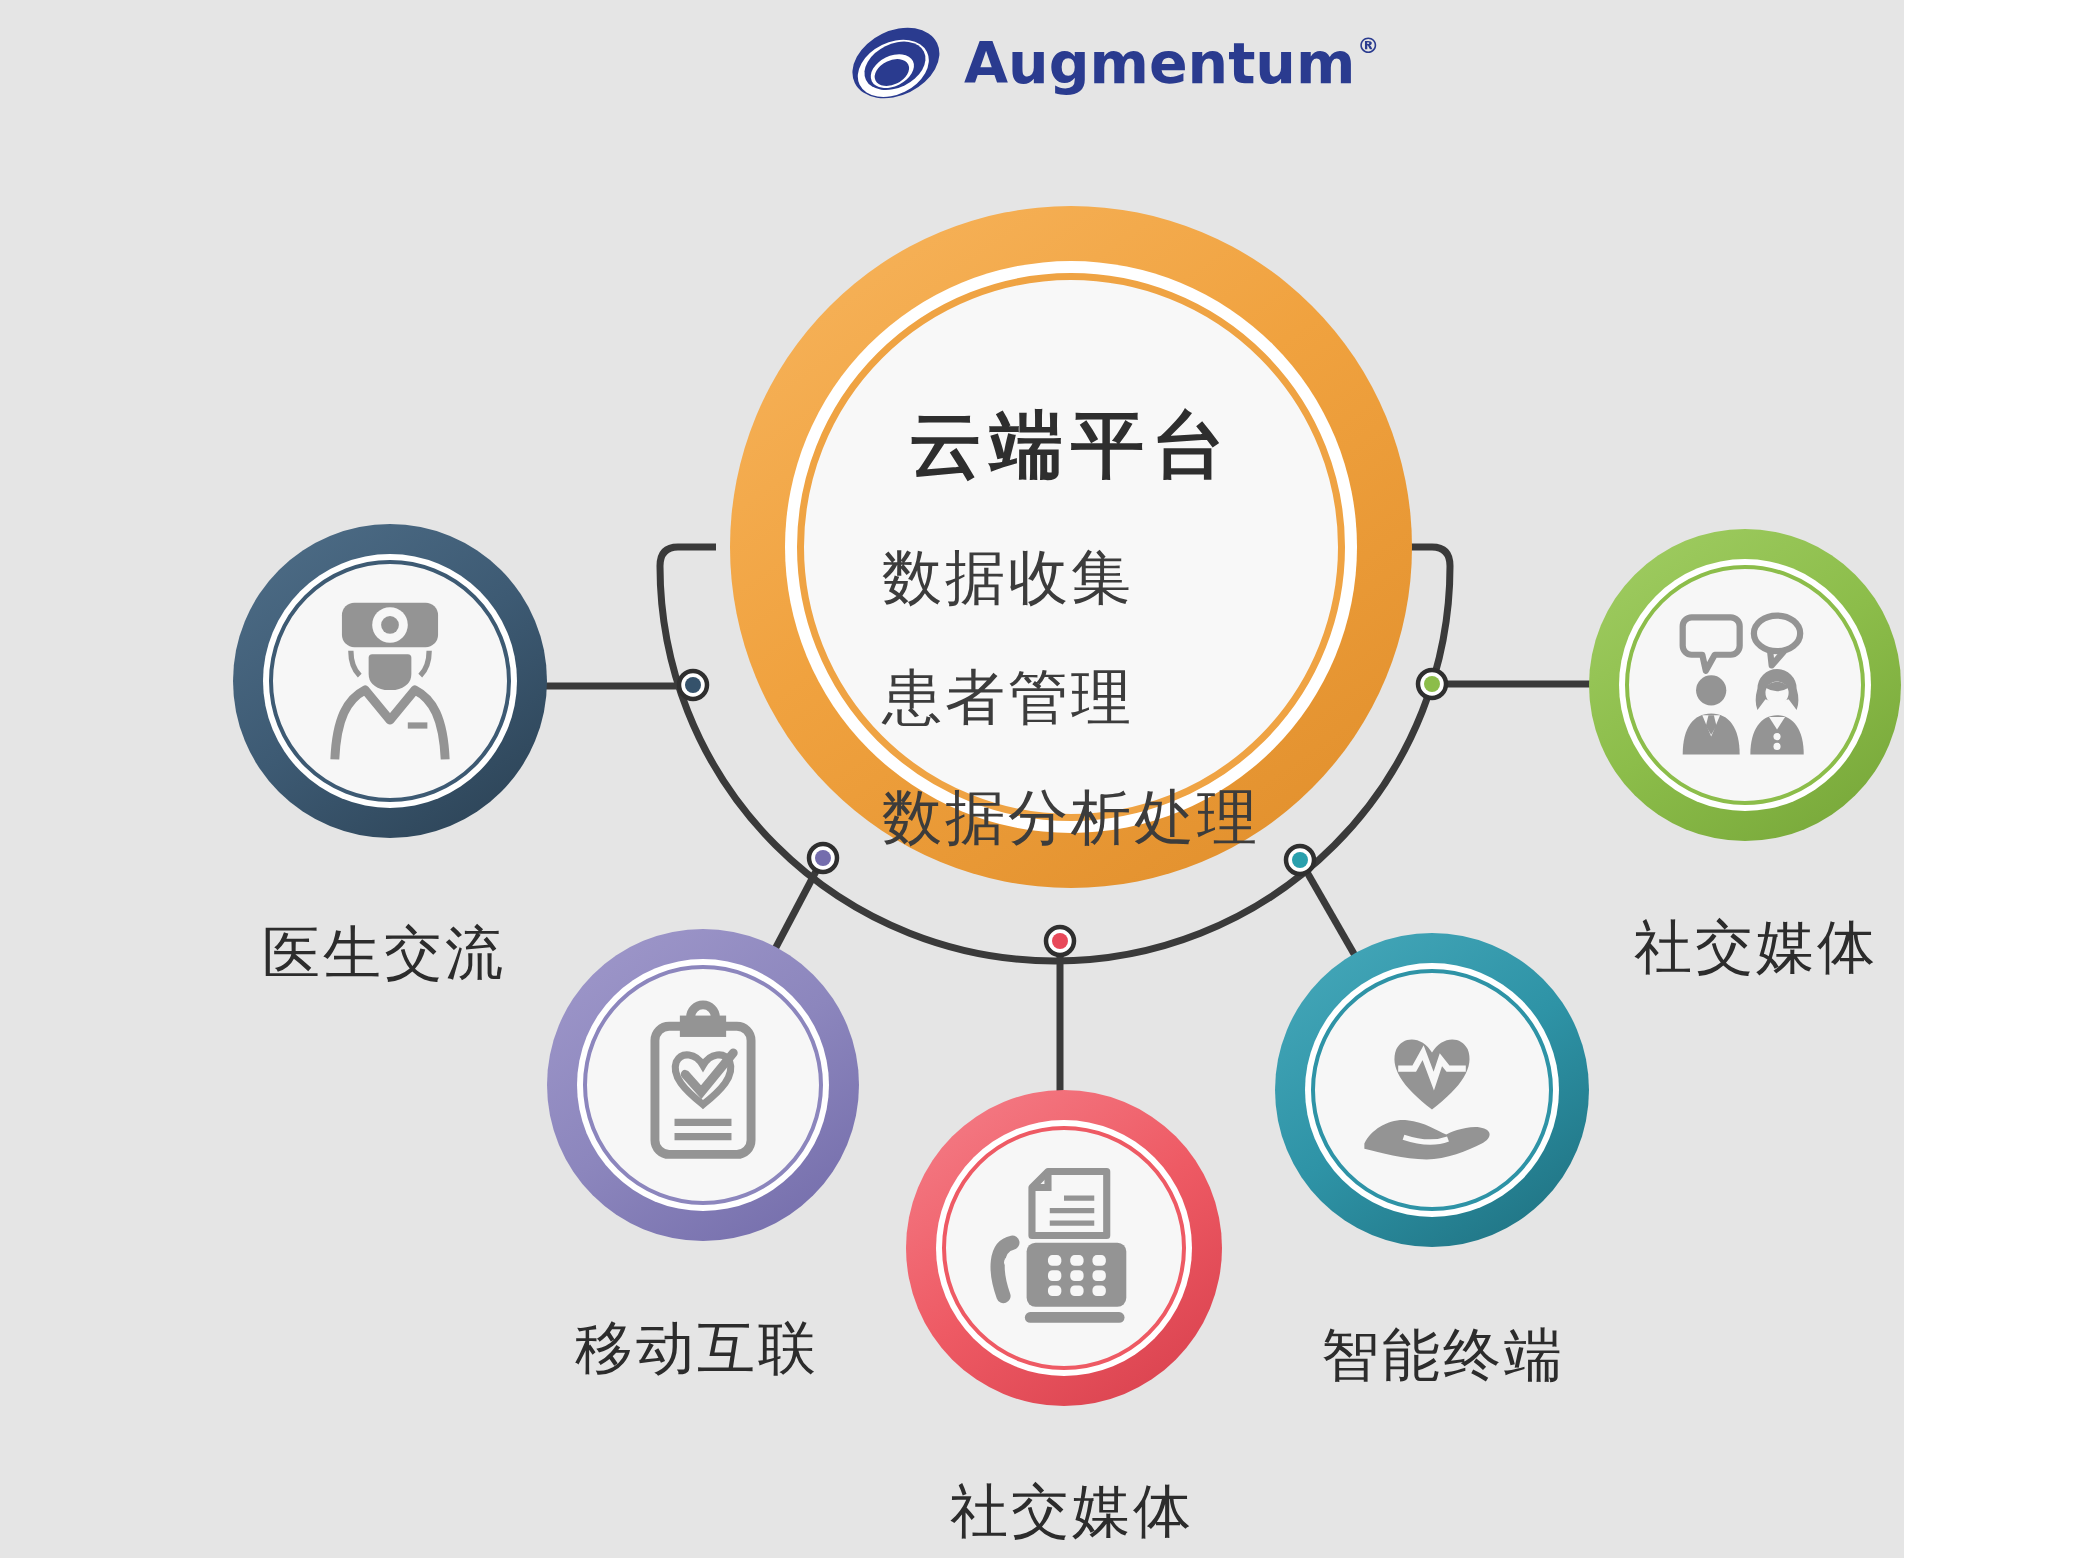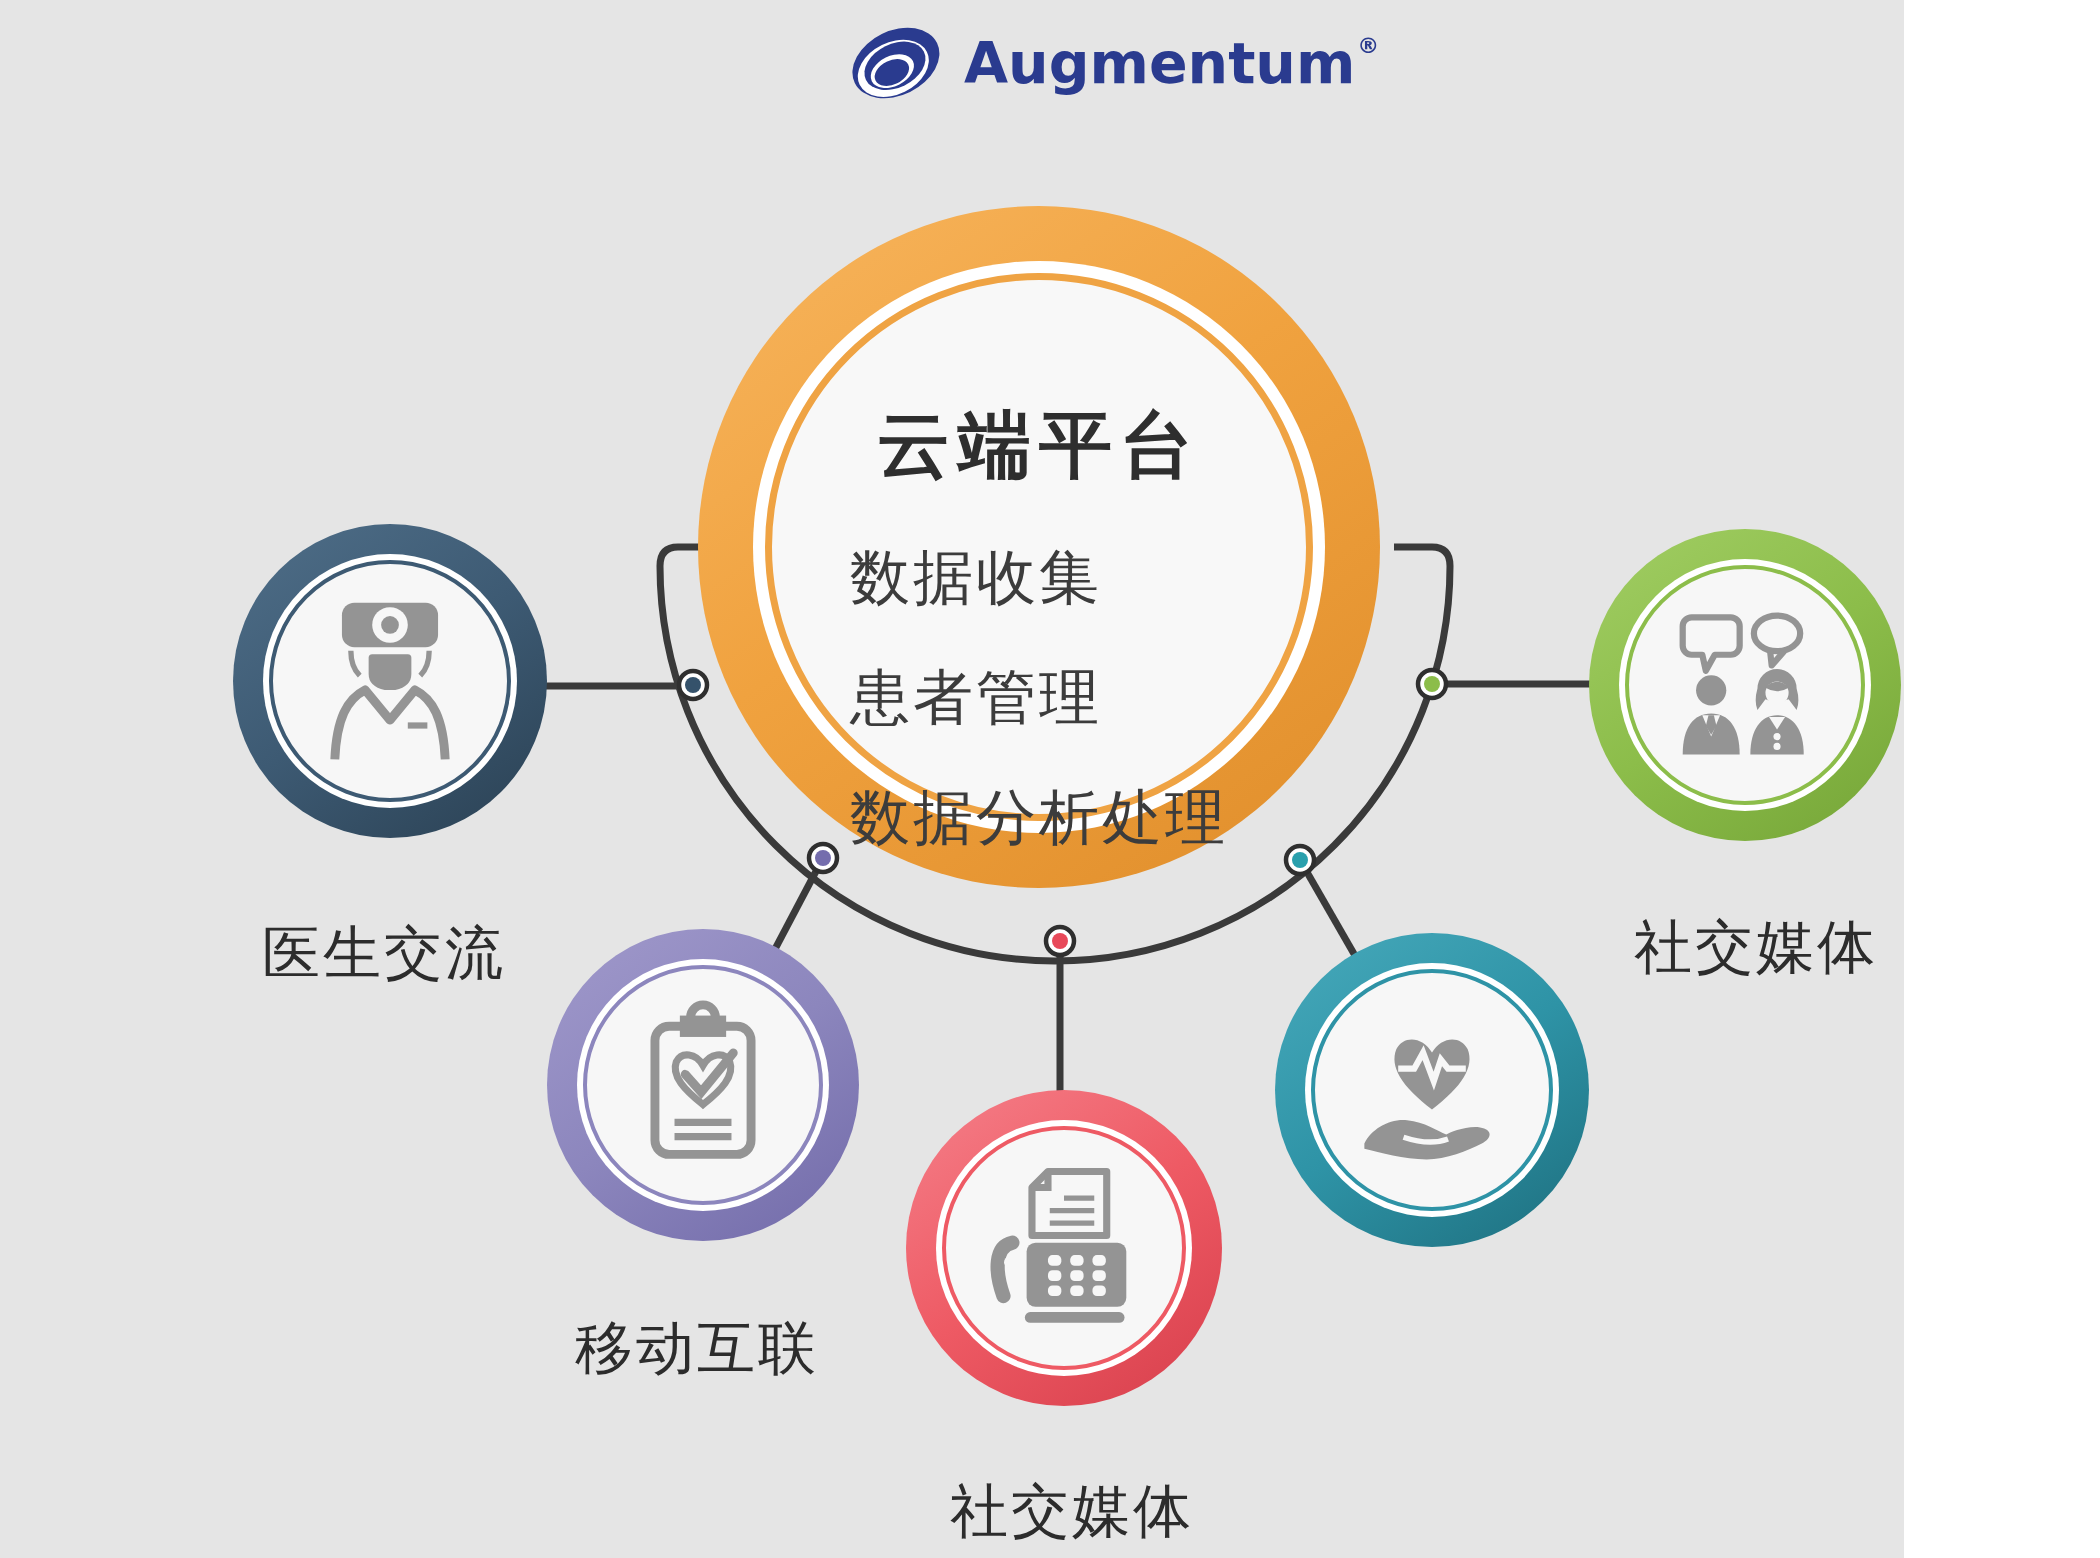--- a/index.html
+++ b/index.html
@@ -14,21 +14,21 @@
 
   
   .wires{position:absolute;left:0;top:0;z-index:1;}
 
   
   .ring{position:absolute;border-radius:50%;z-index:2;}
   .ring .inner{position:absolute;border-radius:50%;background:#f7f7f7;
                display:flex;align-items:center;justify-content:center;}
 
   
-  .main-circle{left:698px;top:206px;width:682px;height:682px;
+  .main-circle{left:730px;top:206px;width:682px;height:682px;
      background:linear-gradient(145deg,#f6b259 8%,#f0a23f 45%,#e18f2c 95%);}
   .main-circle .inner{left:67px;top:67px;right:67px;bottom:67px;
      border:7px solid #efa343;box-shadow:0 0 0 12px #ffffff;background:#f8f8f8;
      flex-direction:column;justify-content:flex-start;}
   .main-title{margin-top:128px;font-size:73px;font-weight:bold;color:#2e2e2e;letter-spacing:8px;line-height:1;}
   .main-items{margin-top:36px;text-align:left;}
   .main-items div{font-size:60px;color:#3c3c3c;line-height:120px;letter-spacing:3px;}
 
   
   .sat .inner{left:36px;top:36px;right:36px;bottom:36px;border-width:4px;border-style:solid;
@@ -183,20 +183,21 @@
   <div class="ring sat sat-smart">
     <div class="inner">
       <svg viewBox="0 0 100 100">
         <path d="M50 61 C33 48 26 37 30 27 C34 19 45 20 50 29 C55 20 66 19 70 27 C74 37 67 48 50 61 Z" fill="#949494"></path>
         <polyline points="31,38 40,38 45,29 51,45 55,33 59,38 69,38" fill="none" stroke="#f7f7f7" stroke-width="3.5"></polyline>
         <path d="M12 80 C16 72 26 66 36 67 C46 68 53 73 58 75 C60 74 69 70 77 71 C84 72 84 77 78 80 C70 84 58 89 47 89 C34 89 21 85 12 83 Z" fill="#949494"></path>
         <path d="M34 76.5 C43 79.5 51 80.5 59 77.5" stroke="#f7f7f7" stroke-width="3" fill="none"></path>
       </svg>
     </div>
   </div>
+  <div class="sat-label lbl-smart">智能终端</div>
 
   <div class="ring sat sat-social">
     <div class="inner">
       <svg viewBox="0 0 100 100">
         <path d="M20 12 h22 a5 5 0 0 1 5 5 v11 a5 5 0 0 1 -5 5 h-9 l-5 9 l-2 -9 h-6 a5 5 0 0 1 -5 -5 v-11 a5 5 0 0 1 5 -5 Z" fill="none" stroke="#949494" stroke-width="3.5" stroke-linejoin="round"></path>
         <ellipse cx="68" cy="21" rx="13" ry="10" fill="none" stroke="#949494" stroke-width="3.5"></ellipse>
         <path d="M64 30 l1 9 l7 -8" fill="none" stroke="#949494" stroke-width="3.5" stroke-linejoin="round"></path>
         <circle cx="31" cy="53" r="8.5" fill="#949494"></circle>
         <path d="M15 89 C15 74 21 66 31 66 C41 66 47 74 47 89 Z" fill="#949494"></path>
         <path d="M26 67 L31 79 L36 67 Z" fill="#f7f7f7"></path>

